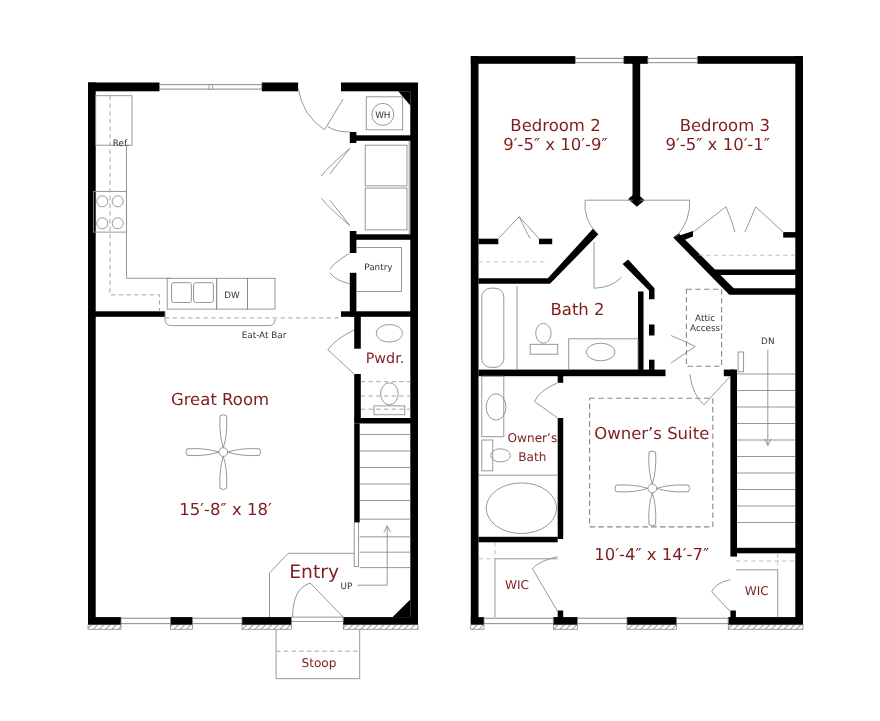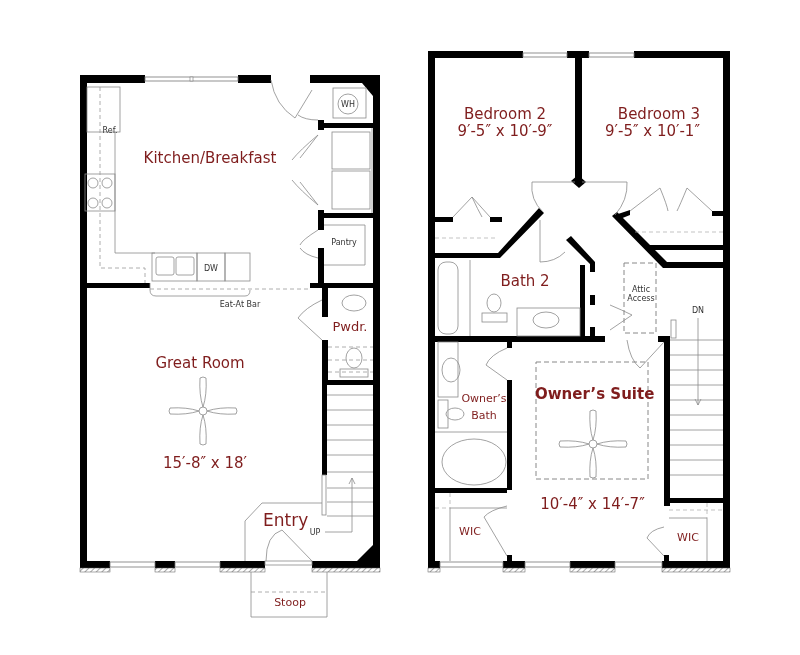--- a/index.html
+++ b/index.html
@@ -267,21 +267,20 @@
       <line x1="635" y1="232" x2="725" y2="232"></line>
       <line x1="450" y1="493" x2="450" y2="508"></line>
       <line x1="435" y1="508" x2="450" y2="508"></line>
       <line x1="669" y1="510" x2="723" y2="510"></line>
       <line x1="707" y1="503" x2="707" y2="518"></line>
     </g>
   </g>
 </svg>
 
 <div class="lbl big" style="left:130px;top:150px;width:160px;">
-  <div>Kitchen/Breakfast</div>
 </div>
 <div class="lbl small" style="left:95px;top:106px;width:30px;margin-top:20px;">Ref.</div>
 <div class="lbl small" style="left:336px;top:100px;width:24px;">WH</div>
 <div class="lbl small" style="left:326px;top:238px;width:36px;">Pantry</div>
 <div class="lbl small" style="left:200px;top:264px;width:22px;">DW</div>
 <div class="lbl small" style="left:210px;top:300px;width:60px;">Eat-At Bar</div>
 <div class="lbl mid" style="left:330px;top:320px;width:40px;font-size:13px;">Pwdr.</div>
 <div class="lbl big" style="left:150px;top:355px;width:100px;">
   <span>Great Room</span>
 </div>
@@ -297,20 +296,20 @@
 <div class="lbl big" style="left:600px;top:106px;width:100px;text-align:right;">
   <div>Bedroom 3</div>
   <div>9′-5″ x 10′-1″</div>
 </div>
 <div class="lbl big" style="left:495px;top:273px;width:60px;">Bath 2</div>
 <div class="lbl small" style="left:623px;top:285px;width:36px;">
   <div>Attic</div>
   <div>Access</div>
 </div>
 <div class="lbl small" style="left:688px;top:306px;width:20px;">DN</div>
-<div class="lbl big" style="left:535px;top:386px;width:115px;font-weight:bold;">Owner’s Suite</div>
+<div class="lbl big" style="left:535px;top:386px;width:115px;">Owner’s Suite</div>
 <div class="lbl big" style="left:535px;top:496px;width:115px;">10′-4″ x 14′-7″</div>
 <div class="lbl mid" style="left:460px;top:393px;width:48px;">
   <div>Owner’s</div>
   <div style="margin-top:4px;">Bath</div>
 </div>
 <div class="lbl mid" style="left:455px;top:526px;width:30px;">WIC</div>
 <div class="lbl mid" style="left:673px;top:532px;width:30px;">WIC</div>
 
 </body></html>

